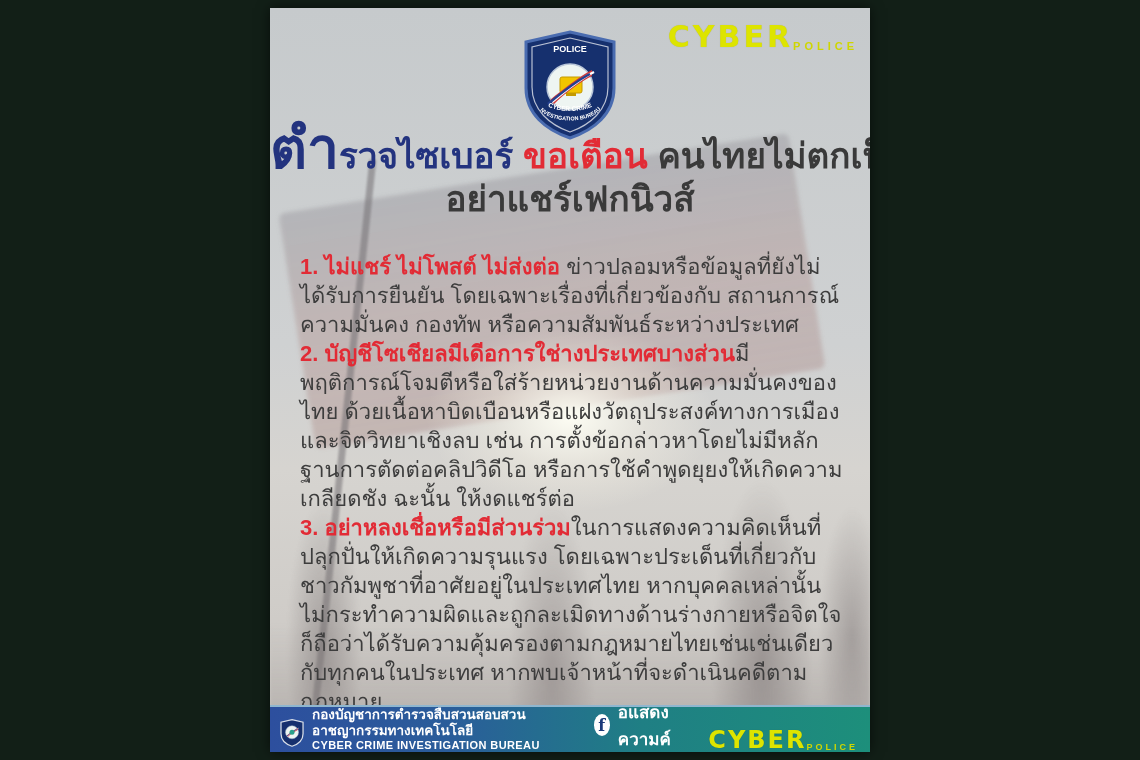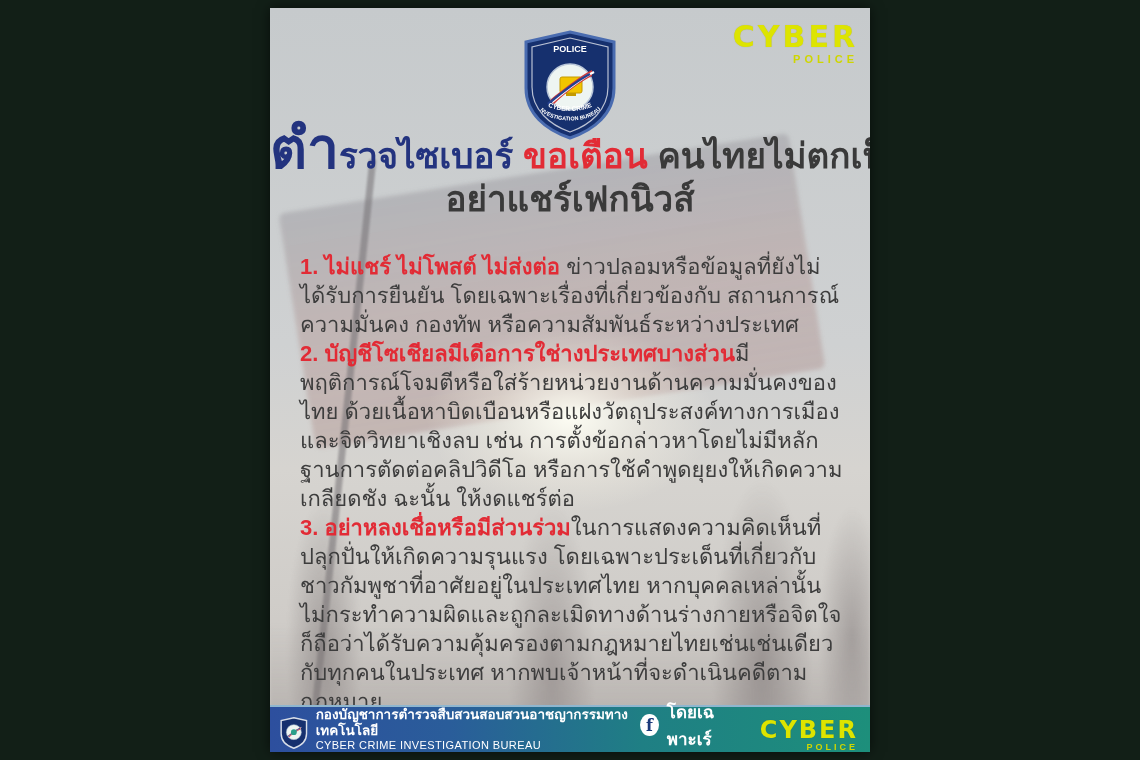--- a/index.html
+++ b/index.html
@@ -38,21 +38,21 @@
       radial-gradient(ellipse 52px 210px at 9% 78%, rgba(125,118,118,.55), rgba(125,118,118,0) 72%),
       radial-gradient(ellipse 60px 230px at 47% 82%, rgba(128,120,120,.5), rgba(128,120,120,0) 72%),
       radial-gradient(ellipse 70px 250px at 82% 80%, rgba(120,112,112,.55), rgba(120,112,112,0) 72%),
       radial-gradient(ellipse 46px 180px at 97% 75%, rgba(125,118,118,.5), rgba(125,118,118,0) 72%),
       linear-gradient(0deg, rgba(130,122,120,.35), rgba(130,122,120,0) 28%);
     filter:blur(1.5px);
   }
   
   .badge-wrap{position:absolute;left:50%;top:22px;transform:translateX(-50%);}
   
-  .cyberlogo{display:flex;flex-direction:column;align-items:flex-end;line-height:1;}
+  .cyberlogo{display:flex;align-items:flex-end;line-height:1;}
   .cyberlogo .l1{font-weight:bold;color:#dde400;letter-spacing:3px;font-size:30px;
     text-shadow:0 0 1px rgba(0,0,0,.2);font-family:"DejaVu Sans","Liberation Sans",sans-serif;}
   .cyberlogo .l2{font-weight:bold;color:#cfd600;letter-spacing:4px;font-size:11px;margin-top:2px;}
   .cyberlogo.top{position:absolute;right:12px;top:14px;}
   .cyberlogo.small .l1{font-size:24px;letter-spacing:2px;}
   .cyberlogo.small .l2{font-size:9px;letter-spacing:3px;margin-top:1px;}
   
   .headline{position:absolute;left:0;top:112px;width:100%;text-align:center;font-weight:bold;}
   .hl-line1{line-height:1;white-space:nowrap;}
   .hl-big{font-size:57px;color:#23337f;vertical-align:baseline;}
@@ -68,21 +68,21 @@
   .lead{color:#e22b35;font-weight:bold;}
   
   .footer{
     position:absolute;left:0;bottom:0;width:100%;height:47px;
     background:linear-gradient(90deg,#2d4f9e 0%,#2a5d9a 30%,#1f7f84 62%,#1d8f7b 100%);
     border-top:2px solid #8fb6cf;
     display:flex;align-items:flex-end;box-sizing:border-box;padding:16px 12px 0 10px;
   }
   .footer .org{margin-left:8px;color:#ffffff;line-height:1.15;}
   .footer .org .th{font-size:13.5px;font-weight:bold;}
-  .footer .org .en{font-size:11px;font-weight:normal;letter-spacing:.4px;margin-top:1px;}
+  .footer .org .en{font-size:11px;font-weight:bold;letter-spacing:.4px;margin-top:1px;}
   .footer .spacer{flex:1;}
   .fb{display:flex;align-items:center;margin-right:14px;}
   .fb .fbicon{
     width:22px;height:22px;border-radius:50%;background:#ffffff;color:#1b3a7a;
     font-weight:bold;font-size:16px;display:flex;align-items:center;justify-content:center;
     font-family:"DejaVu Serif","Liberation Serif",serif;
   }
   .fb .fblabel{color:#ffffff;font-size:17px;font-weight:bold;margin-left:8px;}
 </style>
 </head>
@@ -149,21 +149,21 @@
       <path d="M24 70 C38 58 58 44 70 38" stroke="#24408f" stroke-width="3" fill="none"></path>
       <circle cx="48" cy="52" r="10" fill="#2aa08a"></circle>
     </svg>
     <div class="org">
       <div class="th">กองบัญชาการตำรวจสืบสวนสอบสวนอาชญากรรมทางเทคโนโลยี</div>
       <div class="en">CYBER CRIME INVESTIGATION BUREAU</div>
     </div>
     <div class="spacer"></div>
     <div class="fb">
       <span class="fbicon">f</span>
-      <span class="fblabel">โดยเฉพาะเร์</span>
+      <span class="fblabel">อแสดงความค์</span>
     </div>
     <div class="cyberlogo small">
       <span class="l1">CYBER</span>
       <span class="l2">POLICE</span>
     </div>
   </div>
 
 </div>
 
 </body></html>

